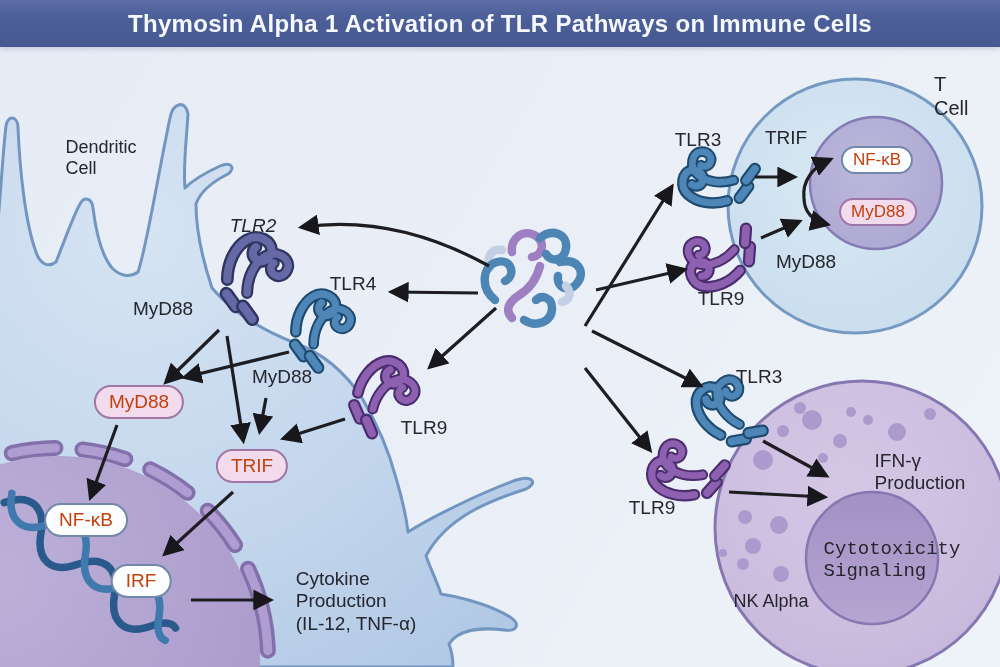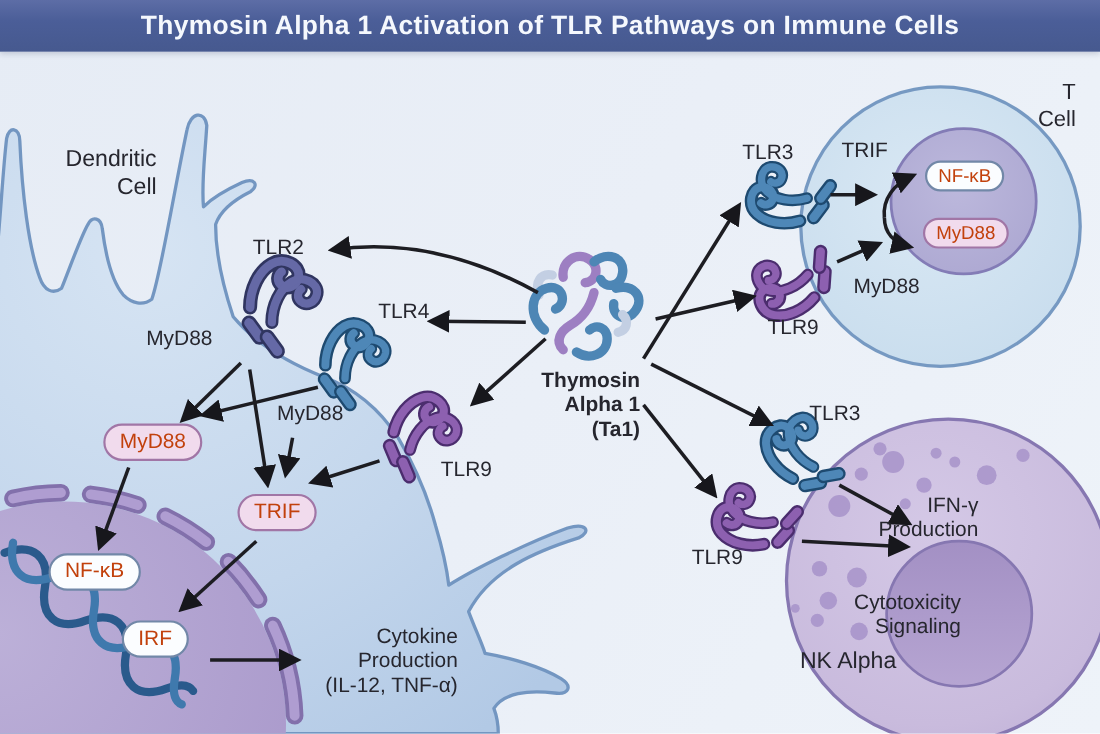--- a/index.html
+++ b/index.html
@@ -5,23 +5,23 @@
   html,body{margin:0;padding:0;}
   body{font-family:"Liberation Sans", sans-serif;}
   .stage{position:relative;width:1000px;height:667px;overflow:hidden;
          background:linear-gradient(120deg,#e6ecf5 0%,#eaeff7 50%,#eef3f9 100%);}
   .titlebar{position:absolute;left:0;top:0;width:1000px;height:47px;
             background:linear-gradient(180deg,#5d6da6 0%,#4b5e98 40%,#46598f 100%);
             box-shadow:0 2px 5px rgba(30,40,80,.18);
             display:flex;align-items:center;justify-content:center;}
   .titlebar h1{margin:0;color:#f5f8fd;font-size:24px;font-weight:700;letter-spacing:.3px;}
   svg.diagram{position:absolute;left:0;top:0;}
-  .lbl{position:absolute;transform:translate(-50%,-50%);white-space:pre-line;text-align:right;
+  .lbl{position:absolute;transform:translate(-50%,-50%);white-space:pre-line;text-align:left;
        color:#26262e;font-size:19px;line-height:1.18;}
-  .lbl.big{font-size:21px;}
+  .lbl.big{font-size:18px;}
   .lbl.bold{font-weight:700;}
   .pill{position:absolute;transform:translate(-50%,-50%);border-radius:18px;
         padding:4px 13px;font-size:19px;color:#c2410c;white-space:nowrap;}
   .pill.small{font-size:17px;padding:2px 10px;border-radius:15px;}
   .pill-pink{background:#f1dbed;border:2.5px solid #a176a6;}
   .pill-white{background:#fbfdff;border:2.5px solid #7288a8;}
   
   .tlr-blue{--c:#4e87b7;--d:#1e4a70;}
   .tlr-indigo{--c:#6569a6;--d:#303560;}
   .tlr-purple{--c:#8d60b0;--d:#4b2d6e;}
@@ -185,44 +185,41 @@
       <path class="arrow" marker-end="url(#ah)" d="M729,492 L823,497"></path>
     </g>
   </svg>
 
   <div class="titlebar">
     <h1>Thymosin Alpha 1 Activation of TLR Pathways on Immune Cells</h1>
   </div>
 
   <div class="lbl big" style="left:101px;top:158px;">Dendritic
 Cell</div>
-  <div class="lbl" style="left:253px;top:226px;">TLR2</div>
-  <div class="lbl" style="left:367px;top:284px;">TLR4</div>
+  <div class="lbl" style="left:253px;top:226px;font-style:italic;">TLR2</div>
+  <div class="lbl" style="left:353px;top:284px;">TLR4</div>
   <div class="lbl" style="left:163px;top:309px;">MyD88</div>
   <div class="lbl" style="left:282px;top:377px;">MyD88</div>
   <div class="lbl" style="left:424px;top:428px;">TLR9</div>
   <div class="lbl" style="left:356px;top:602px;">Cytokine
 Production
 (IL-12, TNF-α)</div>
 
-  <div class="lbl bold" style="left:537px;top:369px;">Thymosin
-Alpha 1
-(Ta1)</div>
 
   <div class="lbl" style="left:956px;top:97px;font-size:20px;">T Cell</div>
   <div class="lbl" style="left:698px;top:140px;">TLR3</div>
   <div class="lbl" style="left:786px;top:138px;">TRIF</div>
   <div class="lbl" style="left:806px;top:262px;">MyD88</div>
   <div class="lbl" style="left:721px;top:299px;">TLR9</div>
 
   <div class="lbl" style="left:759px;top:377px;">TLR3</div>
   <div class="lbl" style="left:652px;top:508px;">TLR9</div>
-  <div class="lbl" style="left:844px;top:472px;">IFN-γ
+  <div class="lbl" style="left:920px;top:472px;">IFN-γ
 Production</div>
-  <div class="lbl" style="left:825px;top:560px;">Cytotoxicity
+  <div class="lbl" style="left:892px;top:560px;font-family:Liberation Mono, monospace;">Cytotoxicity
 Signaling</div>
   <div class="lbl big" style="left:771px;top:602px;">NK Alpha</div>
 
   <div class="pill pill-pink" style="left:139px;top:402px;">MyD88</div>
   <div class="pill pill-pink" style="left:252px;top:466px;">TRIF</div>
   <div class="pill pill-white" style="left:86px;top:520px;">NF-κB</div>
   <div class="pill pill-white" style="left:141px;top:581px;">IRF</div>
   <div class="pill pill-white small" style="left:877px;top:160px;">NF-κB</div>
   <div class="pill pill-pink small" style="left:878px;top:212px;">MyD88</div>
 

